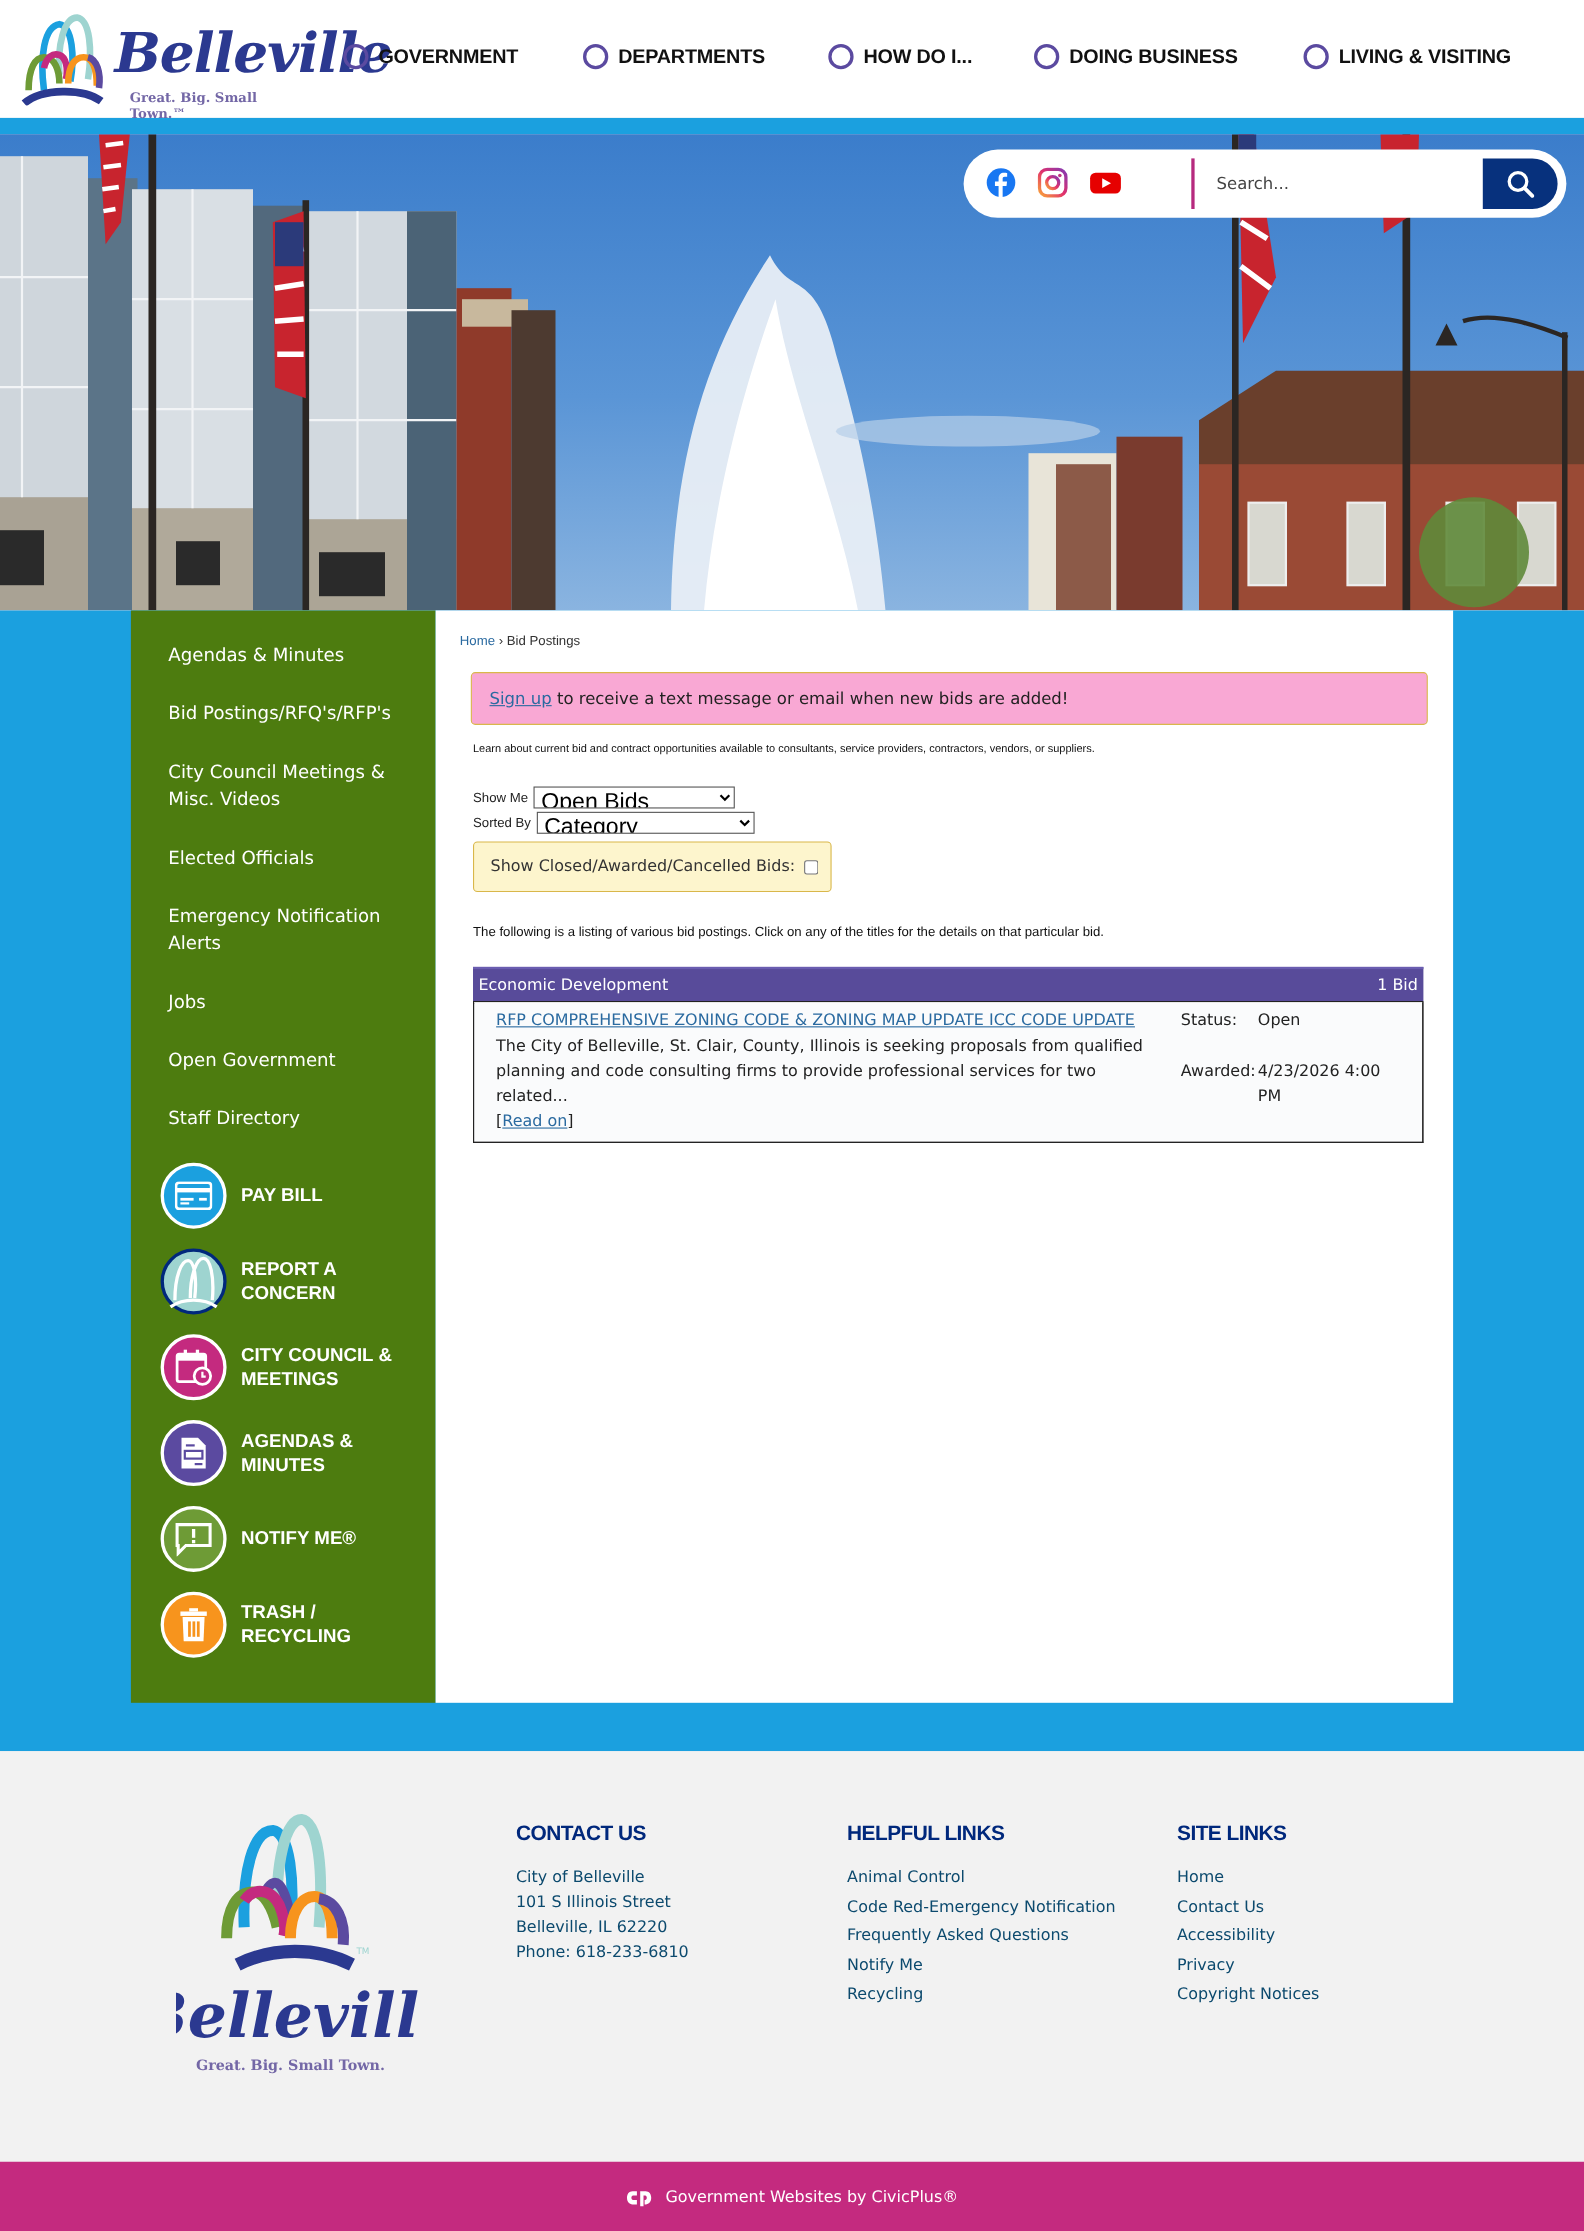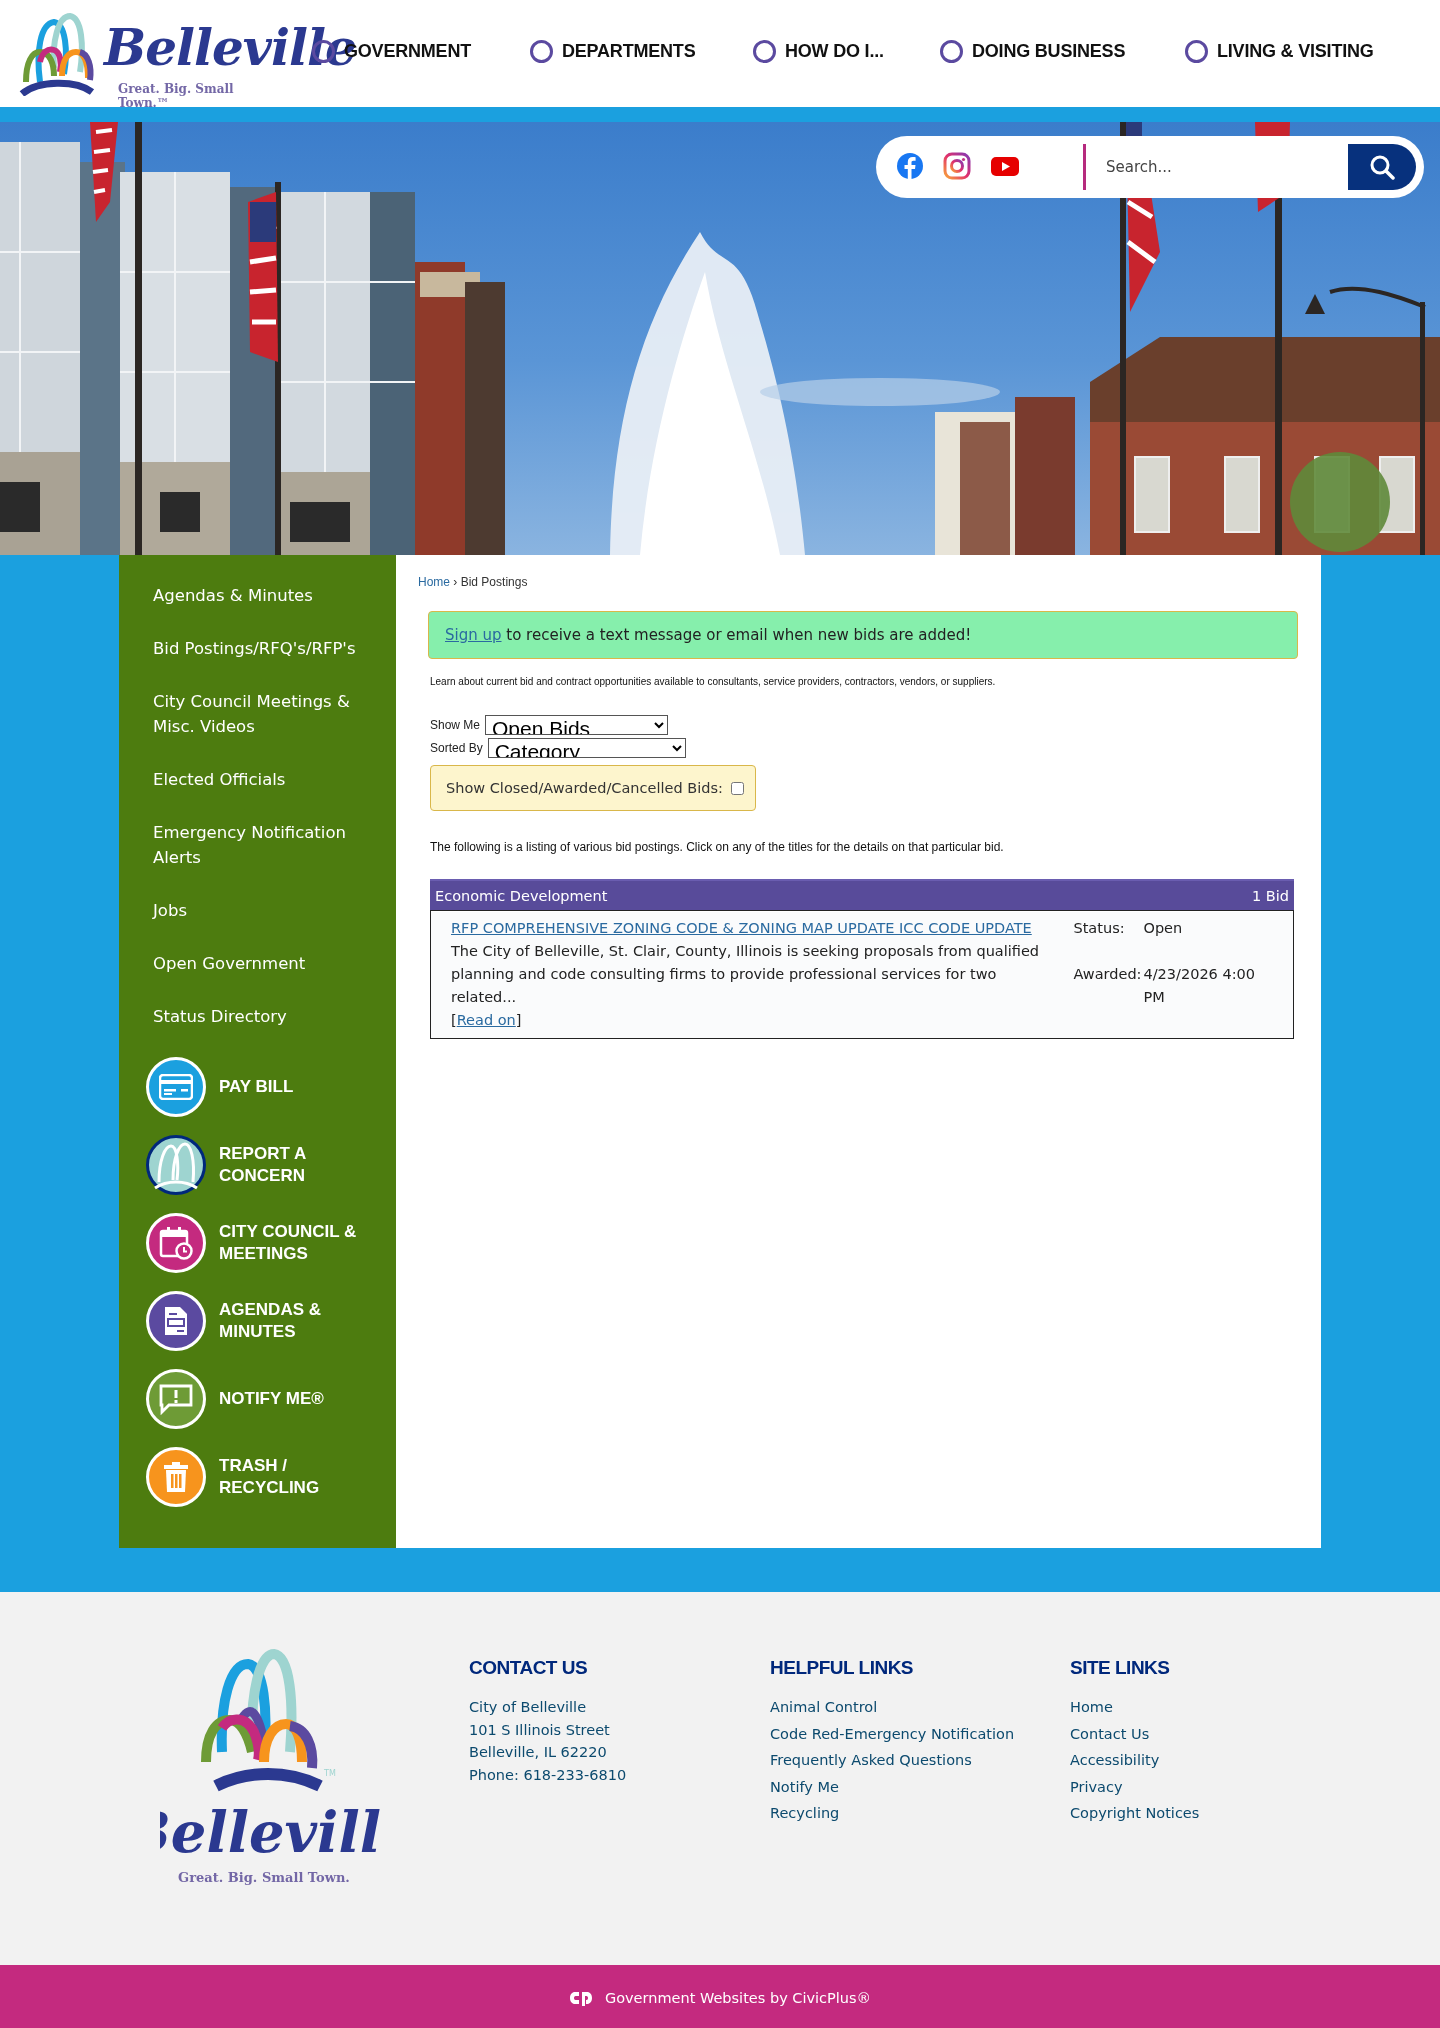--- a/index.html
+++ b/index.html
@@ -33,21 +33,21 @@
   .sidebar { width: 277px; background: #4d7c0f; padding-top: 28px; }
   .side-link { display: block; color: #fff; font-size: 16.5px; line-height: 25px; padding: 0 20px 0 34px; margin-bottom: 28px; cursor: pointer; font-family: "DejaVu Sans", sans-serif; }
   .quick-links { margin-top: 20px; padding-left: 27px; }
   .ql { display: flex; align-items: center; height: 60px; margin-bottom: 18px; cursor: pointer; }
   .ql-circle { width: 60px; height: 60px; border-radius: 50%; border: 3px solid #fff; display: flex; align-items: center; justify-content: center; flex-shrink: 0; }
   .ql-label { margin-left: 13px; color: #fff; font-weight: bold; font-size: 17px; line-height: 22px; font-family: "Liberation Sans", sans-serif; text-transform: uppercase; }
 
   .content { flex: 1; background: #fff; padding: 20px 22px 0 22px; font-family: "Liberation Sans", sans-serif; }
   .breadcrumb { font-size: 12px; color: #333; }
   .breadcrumb a { color: #2a6aa0; }
-  .alert { margin-top: 22px; margin-left: 10px; width: 870px; height: 48px; background: #86efac; border: 1px solid #d9b74a; border-radius: 4px; padding: 14px 16px; font-size: 15px; color: #222; font-family: "DejaVu Sans", sans-serif; }
+  .alert { margin-top: 22px; margin-left: 10px; width: 870px; height: 48px; background: #f9a8d4; border: 1px solid #d9b74a; border-radius: 4px; padding: 14px 16px; font-size: 15px; color: #222; font-family: "DejaVu Sans", sans-serif; }
   .alert a { color: #2a6aa0; text-decoration: underline; }
   .intro { margin-top: 17px; margin-left: 12px; font-size: 10px; color: #111; }
   .filters { margin-top: 26px; margin-left: 12px; font-size: 12px; }
   .filter-row { display: flex; align-items: center; height: 23px; }
   .filter-row label { margin-right: 5px; }
   .filter-row select { font-family: "Liberation Sans", sans-serif; font-size: 21px; height: 20px; border: 1px solid #555; background: #fff; padding: 0 2px; }
   .closed-box { margin-top: 6px; margin-left: 12px; width: 326px; height: 46px; background: #fdf5cd; border: 1px solid #d9b74a; border-radius: 4px; display: flex; align-items: center; padding-left: 15px; font-size: 14.5px; color: #333; font-family: "DejaVu Sans", sans-serif; }
   .closed-box input { margin-left: 8px; width: 13px; height: 13px; }
   .listing-note { margin-top: 29px; margin-left: 12px; font-size: 12px; color: #111; }
   .category { margin-top: 25px; margin-left: 12px; width: 864px; }
@@ -214,21 +214,21 @@
 <div class="main-band">
   <div class="main-wrap">
     <aside class="sidebar">
       <a class="side-link">Agendas &amp; Minutes</a>
       <a class="side-link">Bid Postings/RFQ's/RFP's</a>
       <a class="side-link">City Council Meetings &amp; Misc. Videos</a>
       <a class="side-link">Elected Officials</a>
       <a class="side-link">Emergency Notification Alerts</a>
       <a class="side-link">Jobs</a>
       <a class="side-link">Open Government</a>
-      <a class="side-link">Status Directory</a>
+      <a class="side-link">Staff Directory</a>
 
       <div class="quick-links">
         <a class="ql">
           <span class="ql-circle" style="background:#1ba0df">
             <svg width="34" height="26" viewBox="0 0 34 26">
                 <rect x="1" y="1" width="32" height="24" rx="3" fill="none" stroke="#fff" stroke-width="2.5"></rect>
                 <rect x="1" y="6" width="32" height="4" fill="#fff"></rect>
                 <rect x="5" y="15" width="12" height="2.5" fill="#fff"></rect>
                 <rect x="5" y="19" width="8" height="2" fill="#fff"></rect>
                 <rect x="22" y="15" width="7" height="2.5" fill="#fff"></rect>

